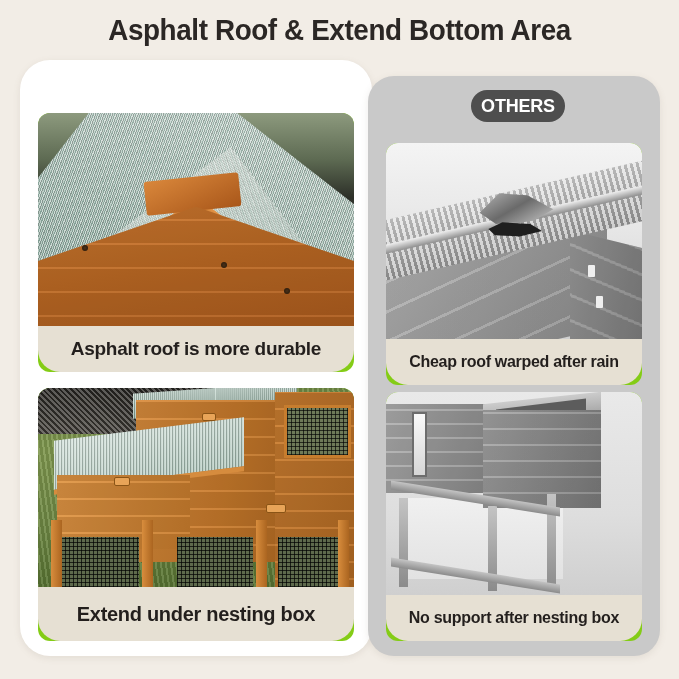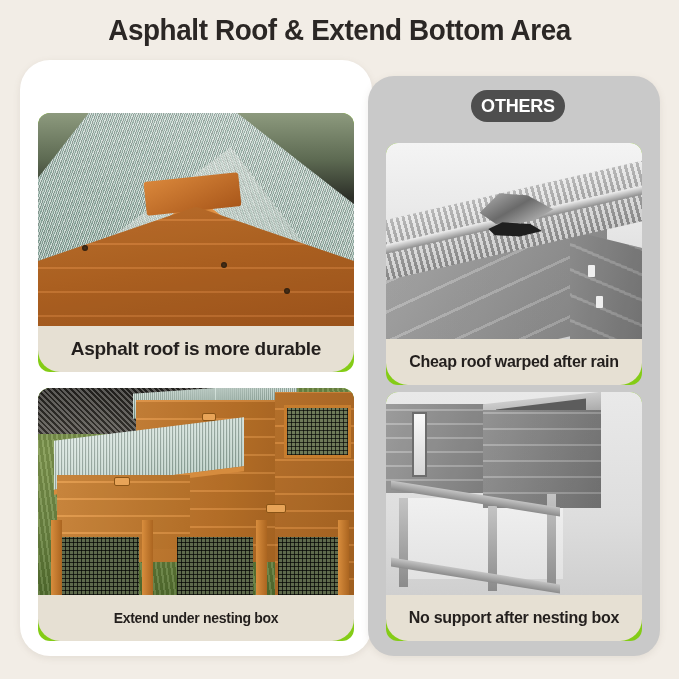--- a/index.html
+++ b/index.html
@@ -98,21 +98,21 @@
     left: 0; right: 0; bottom: 0;
     background: #e6e0d3;
     display: flex; align-items: center; justify-content: center;
     font-weight: 700;
     color: #231f1d;
     border-bottom-left-radius: 22px;
     border-bottom-right-radius: 22px;
     letter-spacing: -0.3px;
   }
   .card-o1 .caption { height: 46px; font-size: 19px; }
-  .card-o2 .caption { height: 46px; font-size: 14px; }
+  .card-o2 .caption { height: 54px; font-size: 20px; }
   .card-t1 .caption { height: 46px; font-size: 16px; }
   .card-t2 .caption { height: 46px; font-size: 16px; }
 
   
   .p1 {
     width: 100%; height: 100%;
     background:
       linear-gradient(180deg,#8d9a7e 0%, #5d6a52 22%, #2c2f28 40%, #6f7a66 62%, #97a089 100%);
     position: relative;
   }

